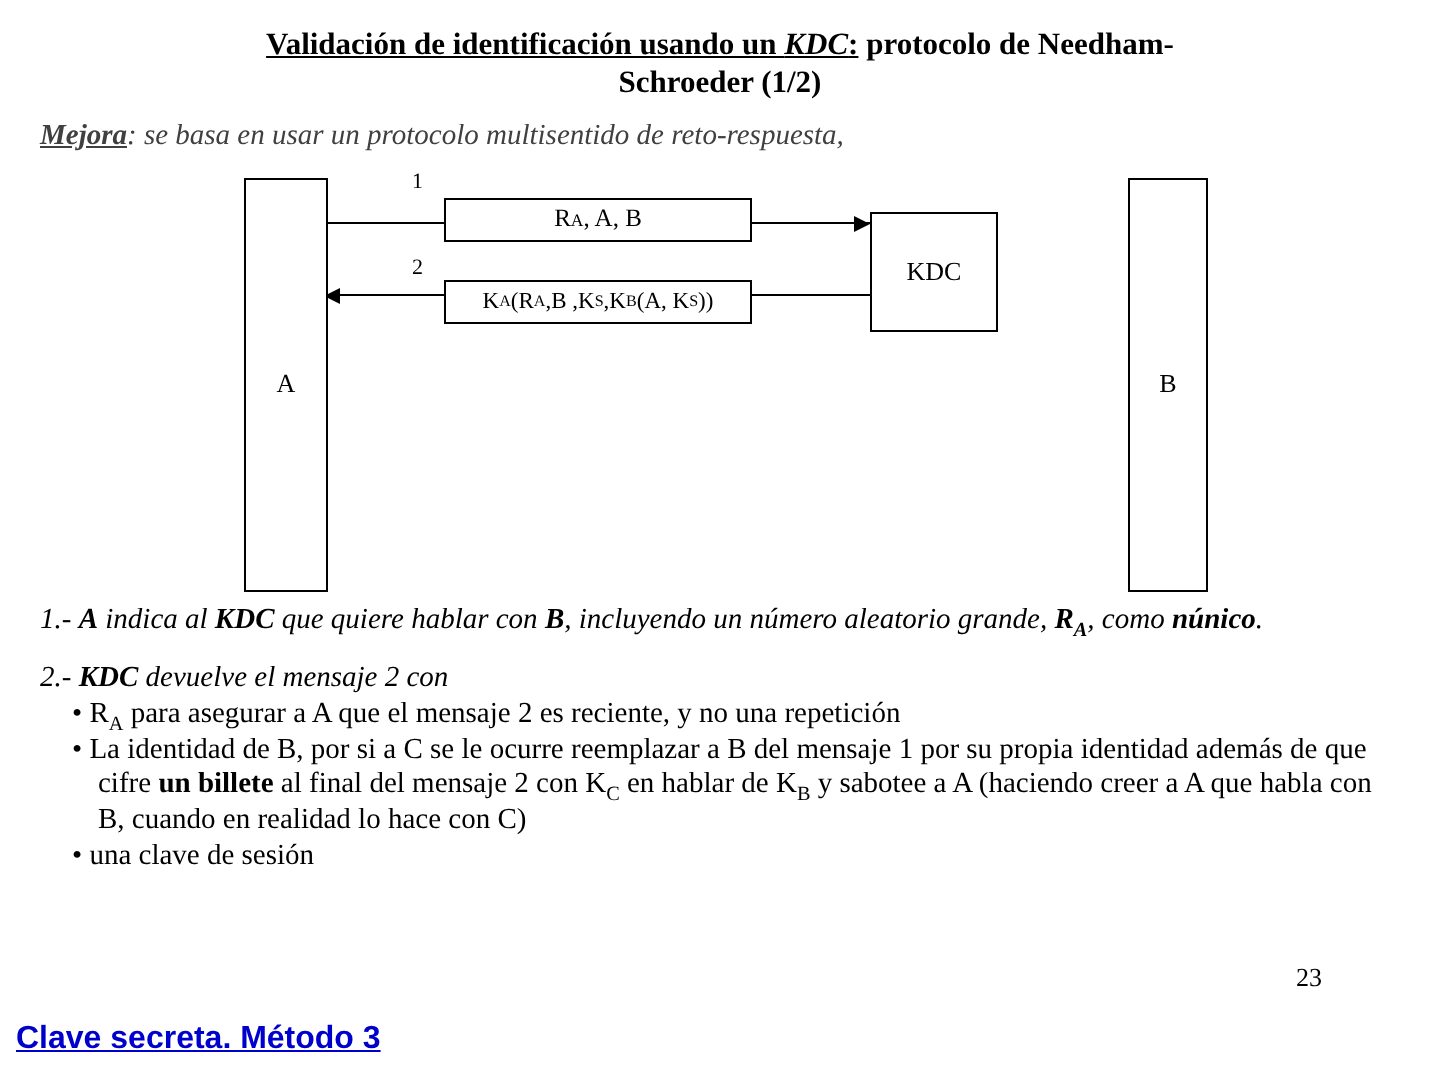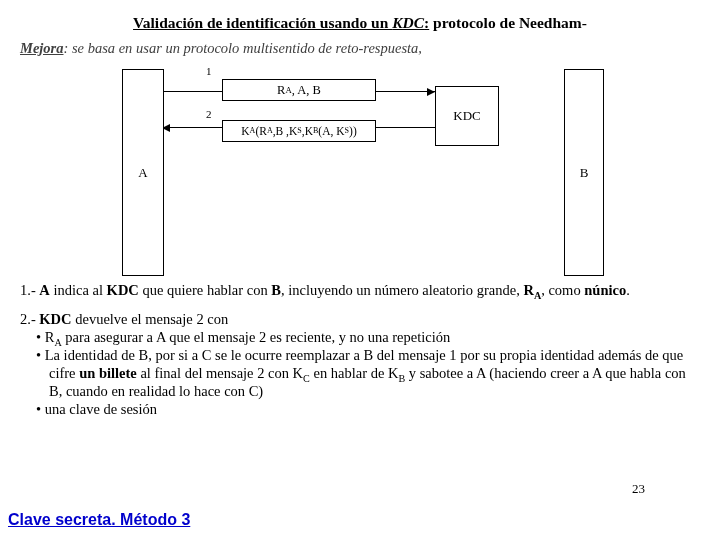--- a/index.html
+++ b/index.html
@@ -46,39 +46,40 @@
     display:flex; align-items:center; justify-content:center; white-space:nowrap;
   }
   .msg1 { top:15px; font-size:12.5px; }
   .msg2 { top:56px; font-size:11.5px; }
   .num  { position:absolute; left:206px; font-size:11px; }
   .num1 { top:1px; }
   .num2 { top:44px; }
   sub { font-size:70%; line-height:0; }
 
   .bodytext { margin:6px 20px 0 20px; font-size:14.5px; line-height:1.24; }
-  .bodytext p { margin:0; }
+  .bodytext p { margin:0;font-style:italic; }
   .p2 { margin-top:11px !important; }
   .bullets { margin-left:16px; }
   .bullet { padding-left:13px; text-indent:-13px;font-family:Liberation Serif, serif; }
 
-  .page-number { position:absolute; left:632px; top:481px; font-size:13px;text-align:center; }
+  .page-number { position:absolute; left:648px; top:481px; font-size:13px;text-align:center; }
   .footer-link {
     position:absolute; left:8px; top:511px; font-size:16px; font-weight:bold;
     color:#0000cc; text-decoration:underline;
     font-family:"Liberation Sans", sans-serif; cursor:pointer;
   }
 </style>
 </head>
 <body>
 
 <div class="slide">
 
   <div class="title">
     <span class="u">Validación de identificación usando un </span><span class="u i">KDC</span><span class="u">:</span><span> protocolo de Needham-</span><br>
+    <span>Schroeder (1/2)</span>
   </div>
 
   <div class="mejora">
     <span class="label">Mejora</span><span>: se basa en usar un protocolo multisentido de reto-respuesta,</span><br>
   </div>
 
   <div class="diagram">
     <div class="hline line1"></div>
     <div class="arr arr-right"></div>
     <div class="hline line2"></div>

